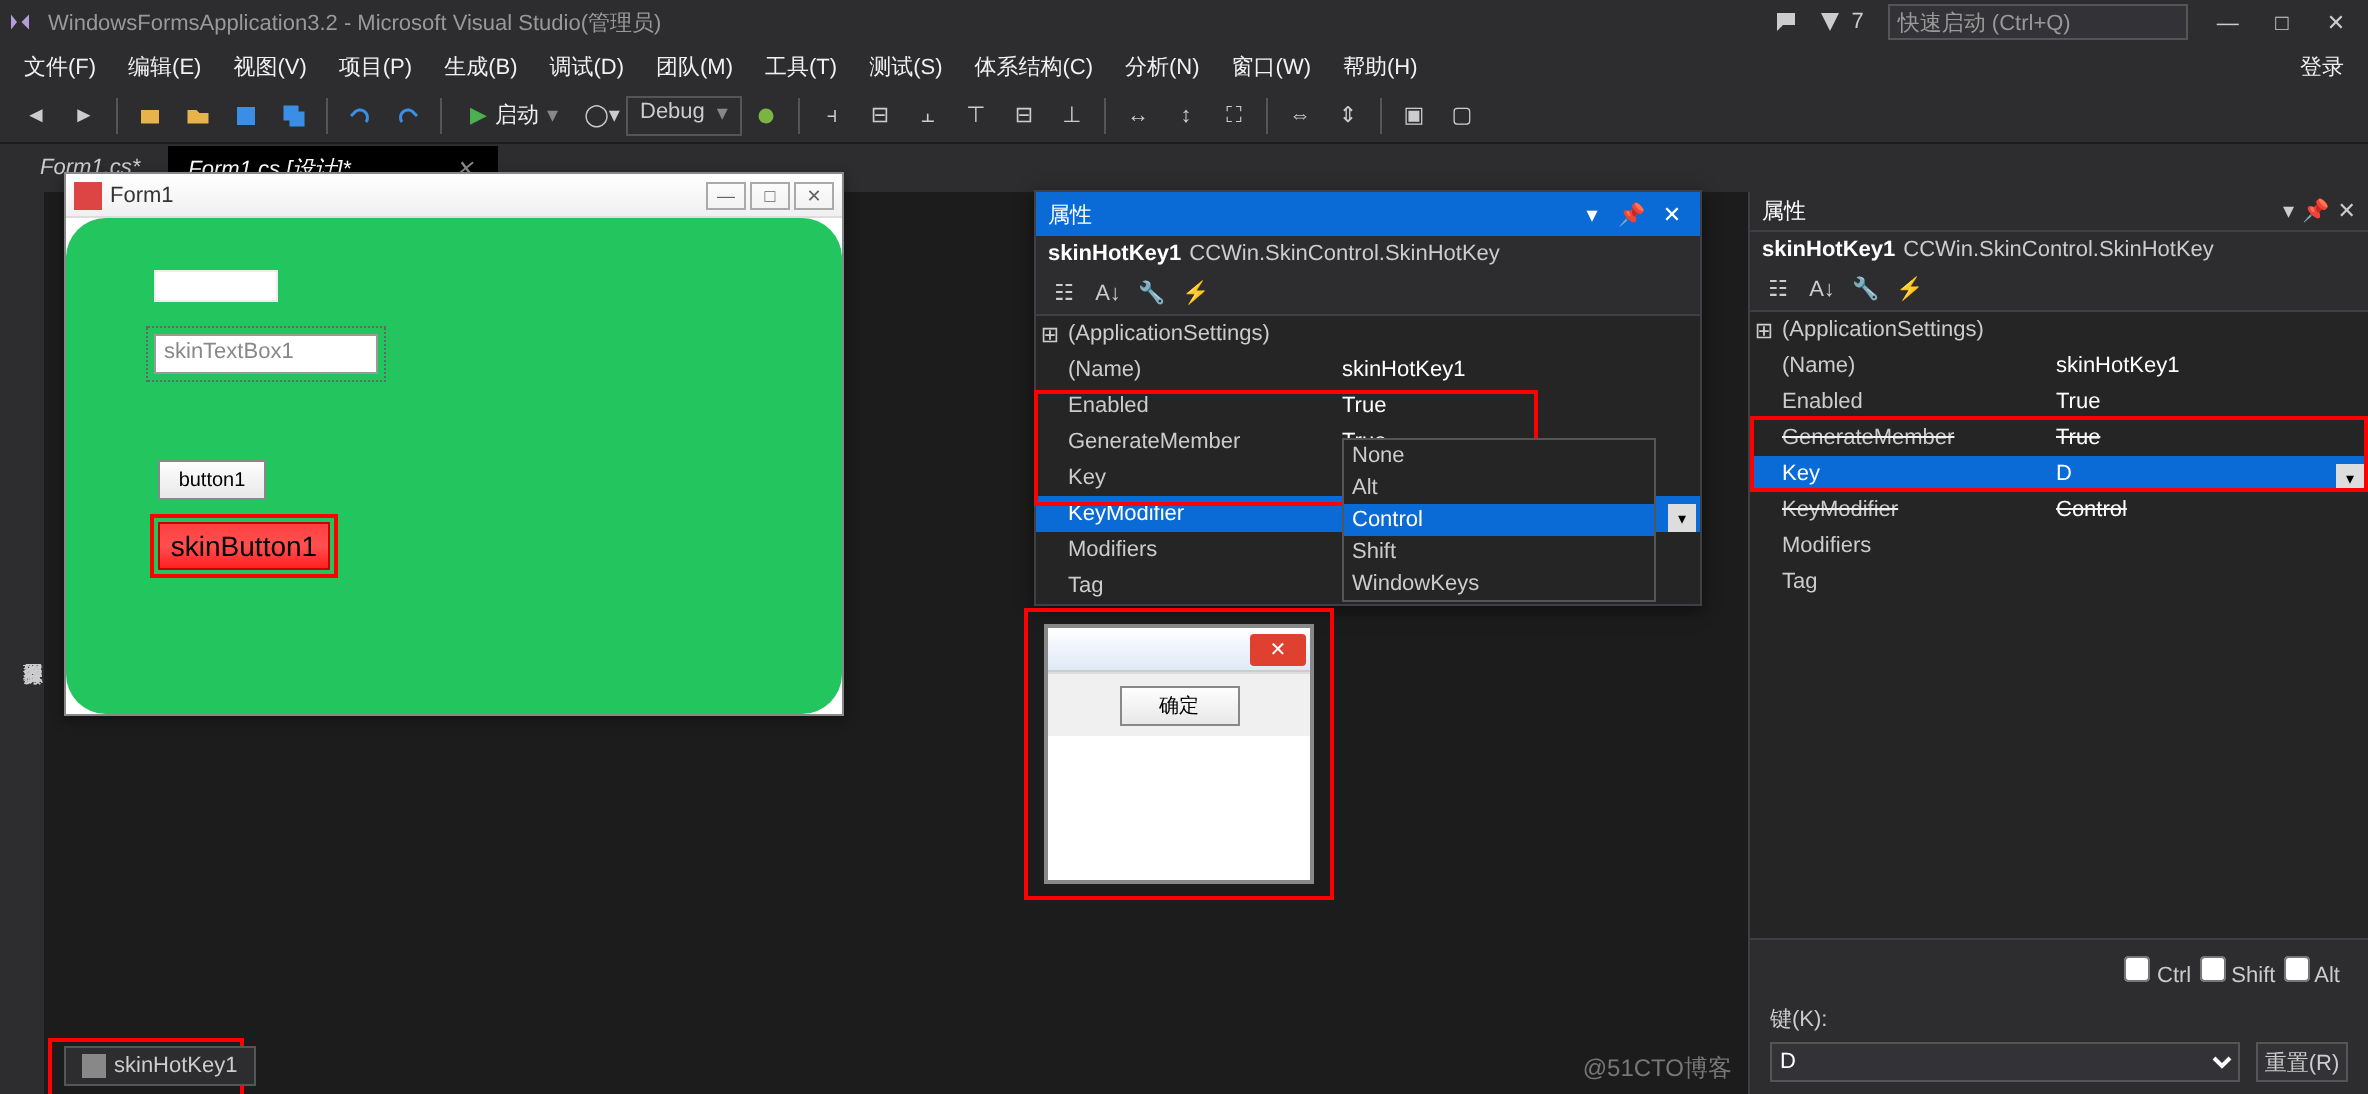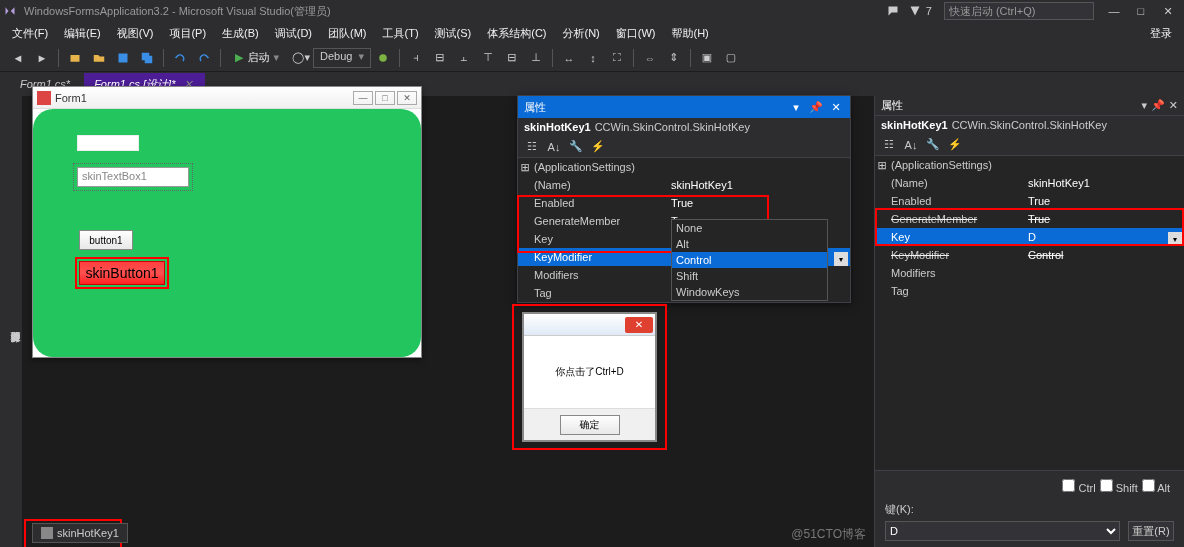--- a/index.html
+++ b/index.html
@@ -14,21 +14,21 @@
   .menubar .mi { padding:2px 8px; color:#f1f1f1; }
   .signin { color:#f1f1f1; padding:2px 8px; }
   .toolbar { height:28px; background:#2d2d30; border-bottom:1px solid #1c1c1c; display:flex; align-items:center; padding:0 6px; }
   .toolbar .tbtn { width:22px; height:22px; display:inline-flex; align-items:center; justify-content:center; color:#ccc; margin:0 1px; }
   .toolbar .sep { width:1px; height:18px; background:#555; margin:0 4px; }
   .start-btn { display:flex; align-items:center; height:22px; padding:0 8px; color:#eee; margin:0 2px; }
   .start-btn .tri { color:#4caf50; margin-right:4px; }
   .debug-dd { border:1px solid #555; padding:1px 6px; height:20px; display:flex; color:#ccc; }
   .doc-tabs { height:24px; background:#2d2d30; display:flex; align-items:center; padding-left:10px;font-style:italic; }
   .doc-tab { height:22px; padding:0 12px 0 10px; display:flex; align-items:center; color:#ccc; background:#2d2d30; margin-right:2px; }
-  .doc-tab.active { background:#4c1d95; color:#fff; }
+  .doc-tab.active { background:#000000; color:#fff;gap:44px; }
   .doc-tab .x { margin-left:8px; color:#888; }
   .workspace { position:absolute; top:96px; left:0; right:0; bottom:0; background:#1c1c1c; display:flex; }
   .side-rail { width:22px; background:#2d2d30; color:#ccc; writing-mode:vertical-rl; text-orientation:upright; font-size:10px; padding-top:4px; text-align:center; }
   .design-area { flex:1; position:relative; background:#1c1c1c; }
   .form-designer { position:absolute; left:10px; top:-10px; width:390px; height:272px; background:#fff; border:1px solid #888; box-shadow:0 2px 6px rgba(0,0,0,.4); }
   .form-title { height:22px; background:linear-gradient(#fff,#f0f0f0); border-bottom:1px solid #ddd; display:flex; align-items:center; padding:0 4px; color:#333; }
   .form-title .icon { width:14px; height:14px; background:#d44; margin-right:4px; }
   .form-title .spacer { flex:1; }
   .form-title .wbtn { width:20px; height:14px; border:1px solid #aaa; margin-left:2px; display:inline-flex; align-items:center; justify-content:center; font-size:9px; color:#666; }
   .form-client { position:relative; height:calc(100% - 22px); background:#22c55e;border-radius:20px; }
@@ -299,21 +299,20 @@
         <div class="opt sel">Control</div>
         <div class="opt">Shift</div>
         <div class="opt">WindowKeys</div>
       </div>
 
     <div class="red-box" style="left:490px;top:208px;width:155px;height:146px"></div>
     <div class="dlg-wrap">
       <div class="dlg-tb">
         <span class="xb">✕</span>
       </div>
-      <div class="msg">你点击了Ctrl+D</div>
       <div class="btnrow">
         <div class="okb">确定</div>
       </div>
     </div>
 
     <div class="red-box" style="left:2px;bottom:-2px;width:98px;height:30px"></div>
     <div class="tray">
       <div class="tray-item">
         <span class="ico"></span>
         <span>skinHotKey1</span>

